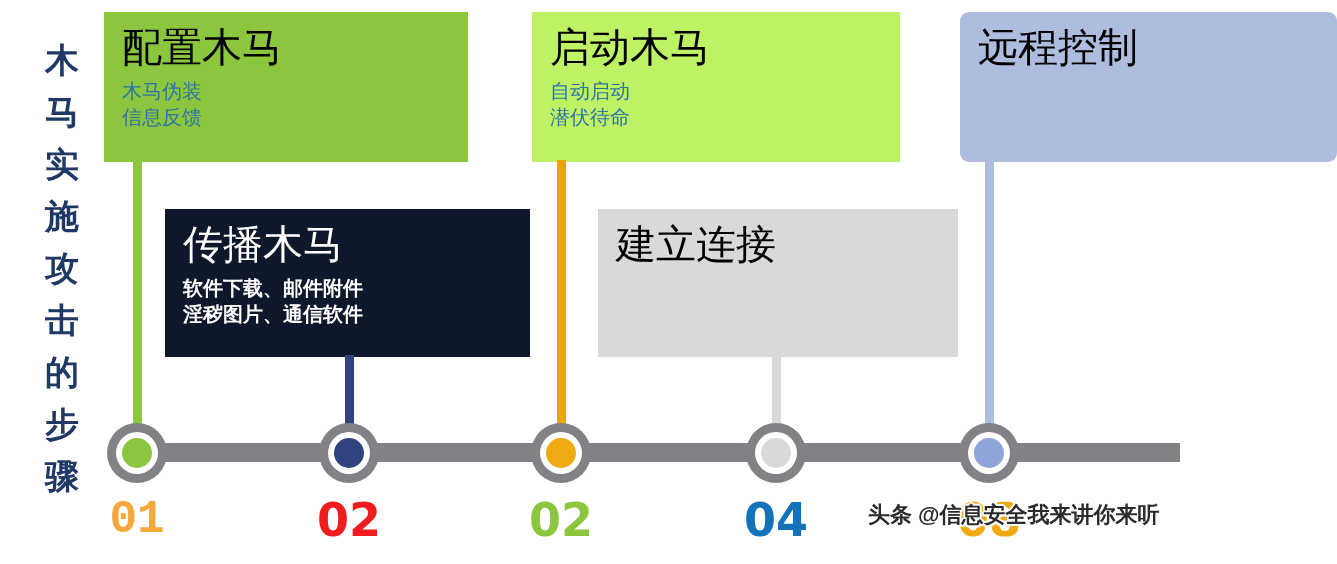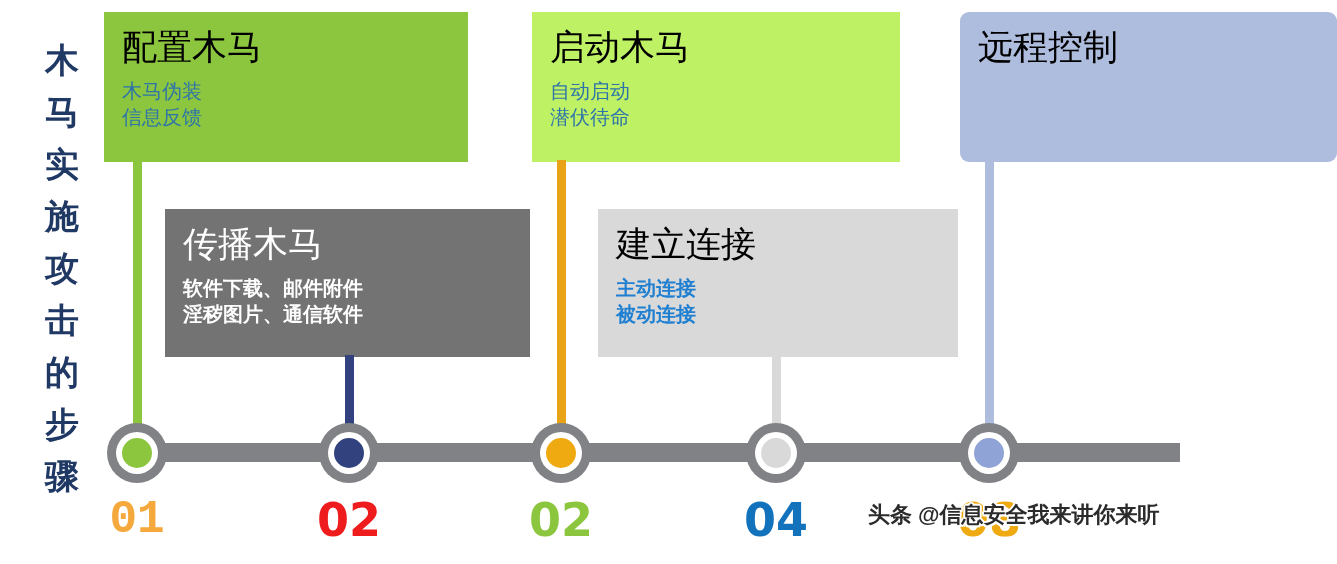--- a/index.html
+++ b/index.html
@@ -35,39 +35,39 @@
     writing-mode: horizontal-tb;
   }
 
   
   .card {
     position: absolute;
     box-sizing: border-box;
     padding: 8px 0 0 18px;
   }
   .card .ctitle {
-    font-size: 35px;
+    font-size: 40px;
     font-weight: 400;
     line-height: 54px;
     margin: 0;
     white-space: nowrap;
   }
   .card .csub {
     font-size: 20px;
     line-height: 26px;
     margin-top: 4px;
     white-space: pre-line;
   }
 
   
   .card-1 { left:104px; top:12px;  width:364px; height:150px; background:#8CC63F; }
   .card-1 .ctitle { color:#000000; }
   .card-1 .csub   { color:#2E74A8; }
 
-  .card-2 { left:165px; top:209px; width:365px; height:148px; background:#737373; }
+  .card-2 { left:165px; top:209px; width:365px; height:148px; background:#0f172a; }
   .card-2 .ctitle { color:#FFFFFF; }
   .card-2 .csub   { color:#FFFFFF; font-weight:700; }
 
   .card-3 { left:532px; top:12px;  width:368px; height:150px; background:#bef264; }
   .card-3 .ctitle { color:#000000; }
   .card-3 .csub   { color:#2E74A8; }
 
   .card-4 { left:598px; top:209px; width:360px; height:148px; background:#D9D9D9; }
   .card-4 .ctitle { color:#000000; }
   .card-4 .csub   { color:#1F7FD1; font-weight:700; }
@@ -179,22 +179,20 @@
   </div>
 
   <div class="card card-3">
     <div class="ctitle">启动木马</div>
     <div class="csub">自动启动
 潜伏待命</div>
   </div>
 
   <div class="card card-4">
     <div class="ctitle">建立连接</div>
-    <div class="csub">主动连接
-被动连接</div>
   </div>
 
   <div class="card card-5">
     <div class="ctitle">远程控制</div>
     <div class="csub"></div>
   </div>
 
   <div class="stem" style="left: 133px; top: 160px; height: 285px; background: rgb(140, 198, 63);"></div>
   <div class="stem" style="left: 345px; top: 355px; height: 90px; background: rgb(49, 66, 126);"></div>
   <div class="stem" style="left: 557px; top: 160px; height: 285px; background: rgb(232, 163, 23);"></div>

